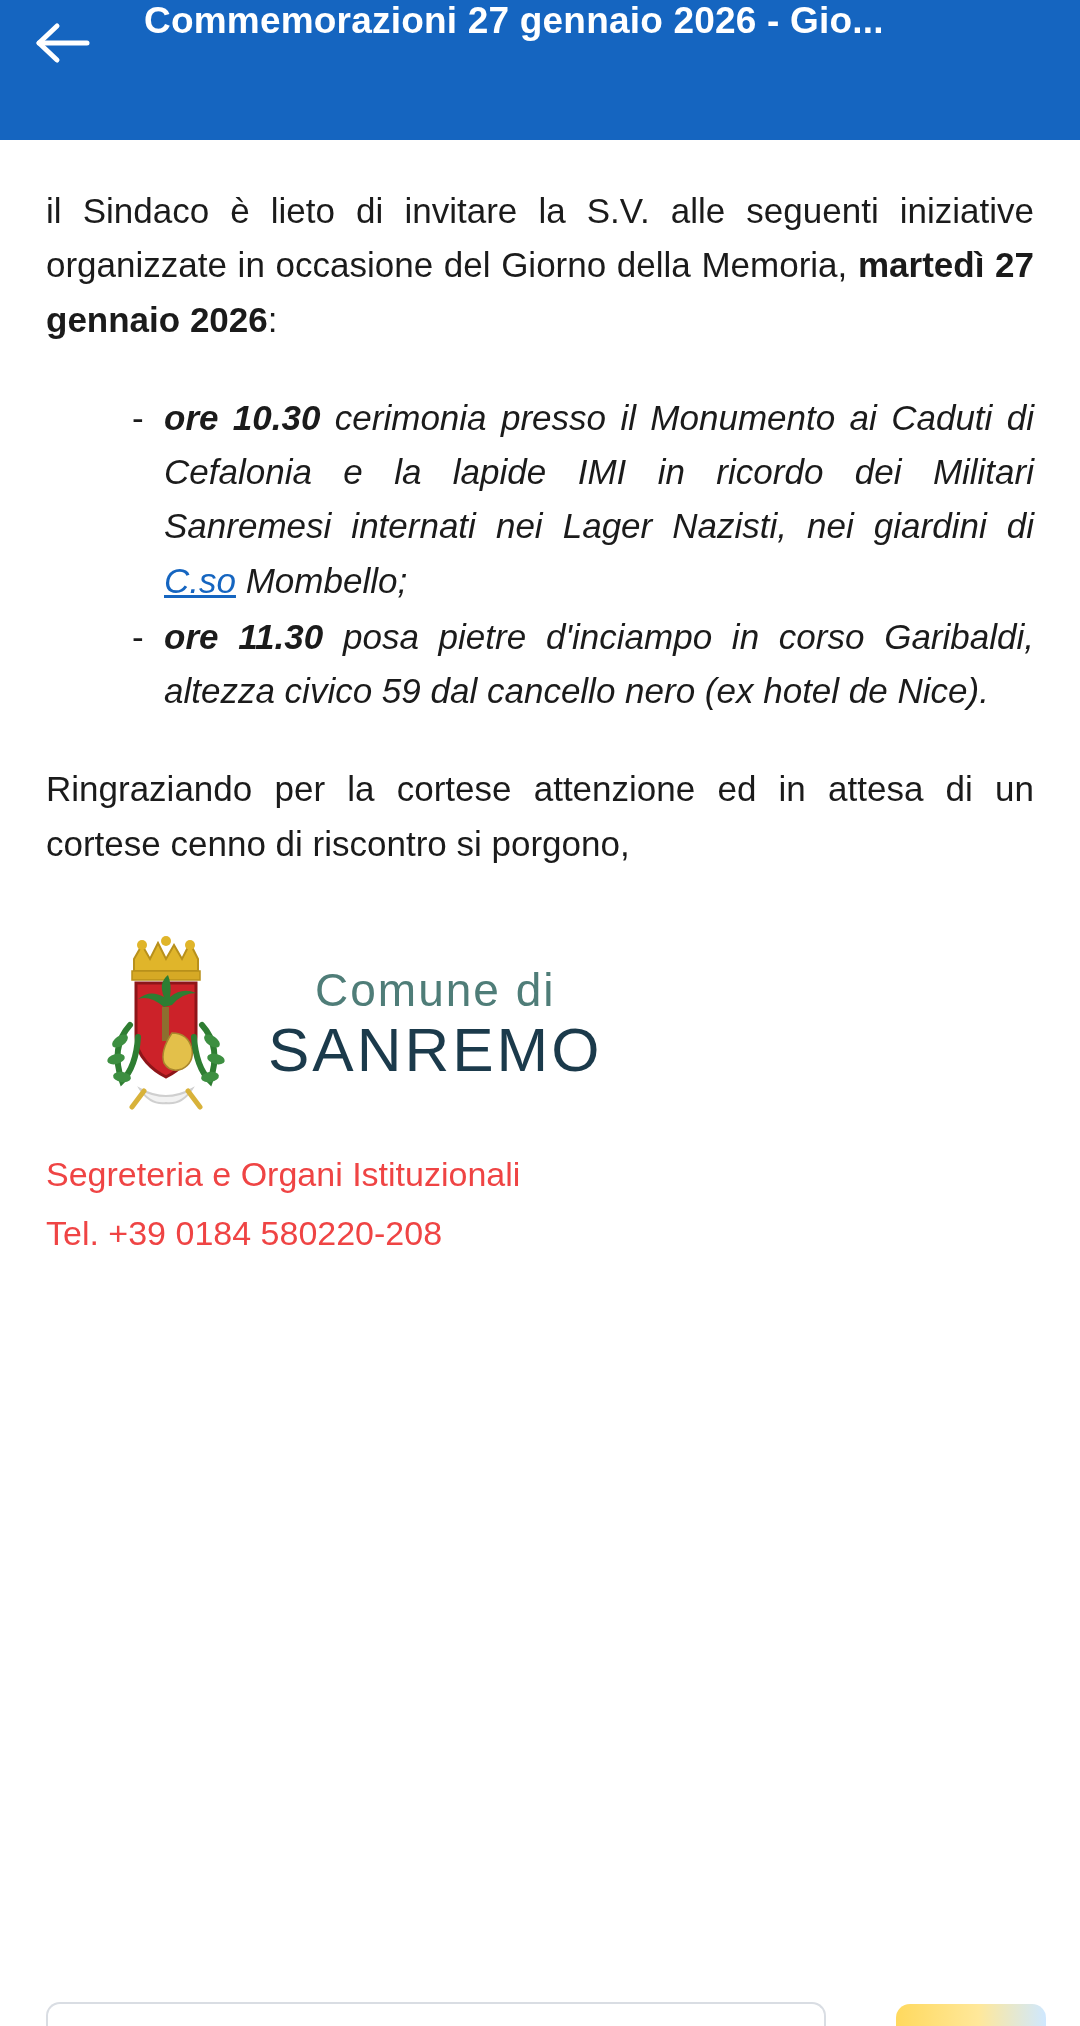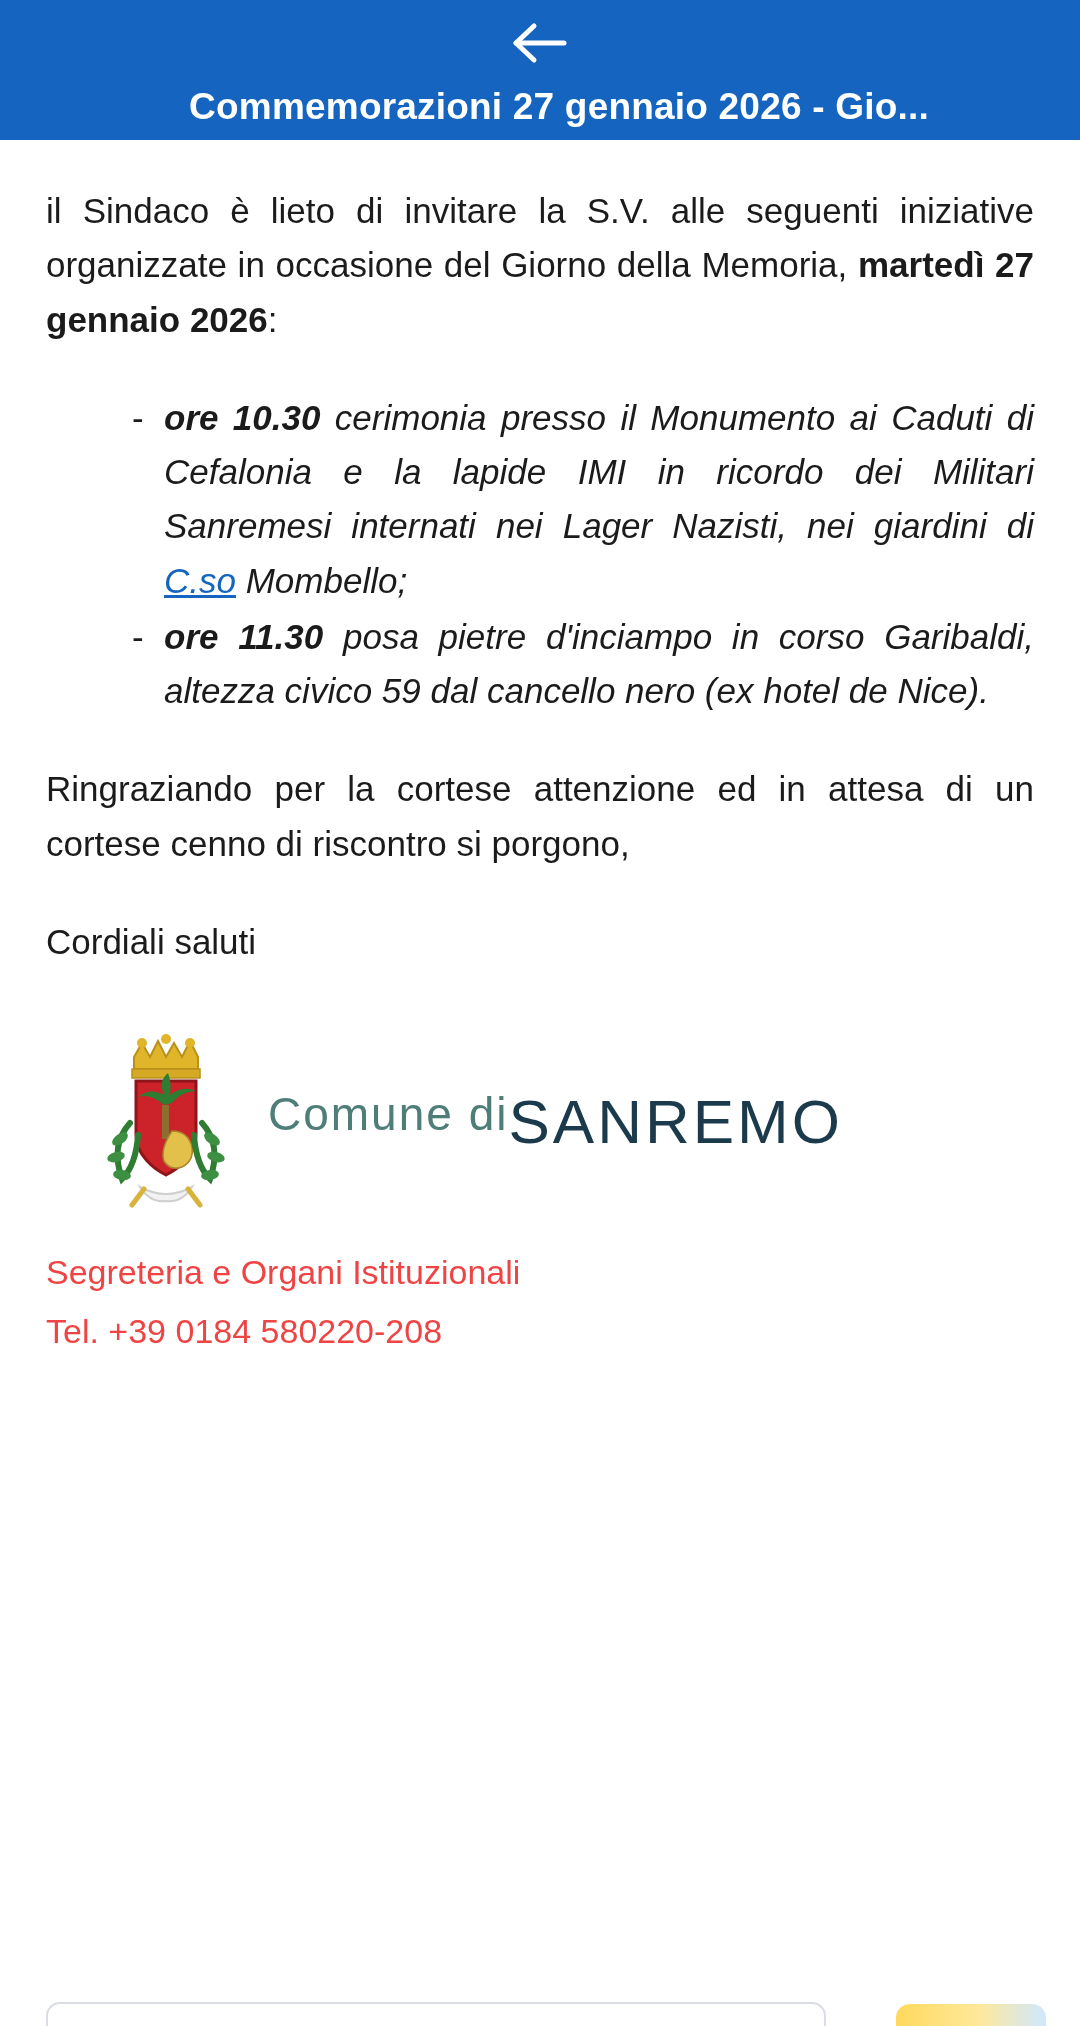--- a/index.html
+++ b/index.html
@@ -15,24 +15,23 @@
     width: 1080px; height: 2026px;
     background: #ffffff;
     overflow: hidden;
   }
 
   
   .appbar {
     height: 140px;
     background: #1565C0;
     display: flex;
-    align-items: center;
+    align-items: flex-start;
     padding: 0 20px;
     width: 100%;
-    flex-direction: column;
   }
   .back-btn {
     width: 86px; height: 86px;
     display: flex; align-items: center; justify-content: center;
     flex: 0 0 auto;
     cursor: pointer;
   }
   .back-btn svg { display: block; }
   .appbar-title {
     color: #ffffff;
@@ -97,23 +96,24 @@
   .logo-block {
     display: flex;
     align-items: center;
     margin: 58px 0 30px 40px;
     height: 190px;
   }
   .crest { width: 160px; height: 190px; flex: 0 0 auto; }
   .comune-text {
     margin-left: 22px;
     display: flex;
-    flex-direction: row;
+    flex-direction: column;
     justify-content: center;
     line-height: 1;
+    align-items: center;
   }
   .comune-line1 {
     color: #4f7d78;
     font-size: 46px;
     letter-spacing: 2px;
     margin-bottom: 6px;
   }
   .comune-line2 {
     color: #1b3a4b;
     font-size: 62px;
@@ -184,21 +184,20 @@
         <span class="bullet-text"><span class="hour">ore 10.30</span><span> cerimonia presso il Monumento ai Caduti di Cefalonia e la lapide IMI in ricordo dei Militari Sanremesi internati nei Lager Nazisti, nei giardini di </span><span class="link">C.so</span><span> Mombello;</span></span>
       </li>
       <li class="bullet-item">
         <span class="dash">-</span>
         <span class="bullet-text"><span class="hour">ore 11.30</span><span> posa pietre d'inciampo in corso Garibaldi, altezza civico 59 dal cancello nero (ex hotel de Nice).</span></span>
       </li>
     </ul>
 
     <p class="para">Ringraziando per la cortese attenzione ed in attesa di un cortese cenno di riscontro si porgono,</p>
 
-    <p class="para">Cordiali saluti</p>
 
     <div class="logo-block">
       <span class="crest">
         <svg width="160" height="190" viewBox="0 0 160 190" aria-hidden="true">
 
           <path d="M48 30 l8 -14 8 14 8 -16 8 16 8 -14 8 14 8 -16 8 16 v12 H48 z" fill="#e0b52a" stroke="#b8901b" stroke-width="2"></path>
           <circle cx="56" cy="16" r="5" fill="#e0b52a"></circle>
           <circle cx="80" cy="12" r="5" fill="#e0b52a"></circle>
           <circle cx="104" cy="16" r="5" fill="#e0b52a"></circle>
           <rect x="46" y="42" width="68" height="9" fill="#d6a925" stroke="#b8901b" stroke-width="1.5"></rect>

